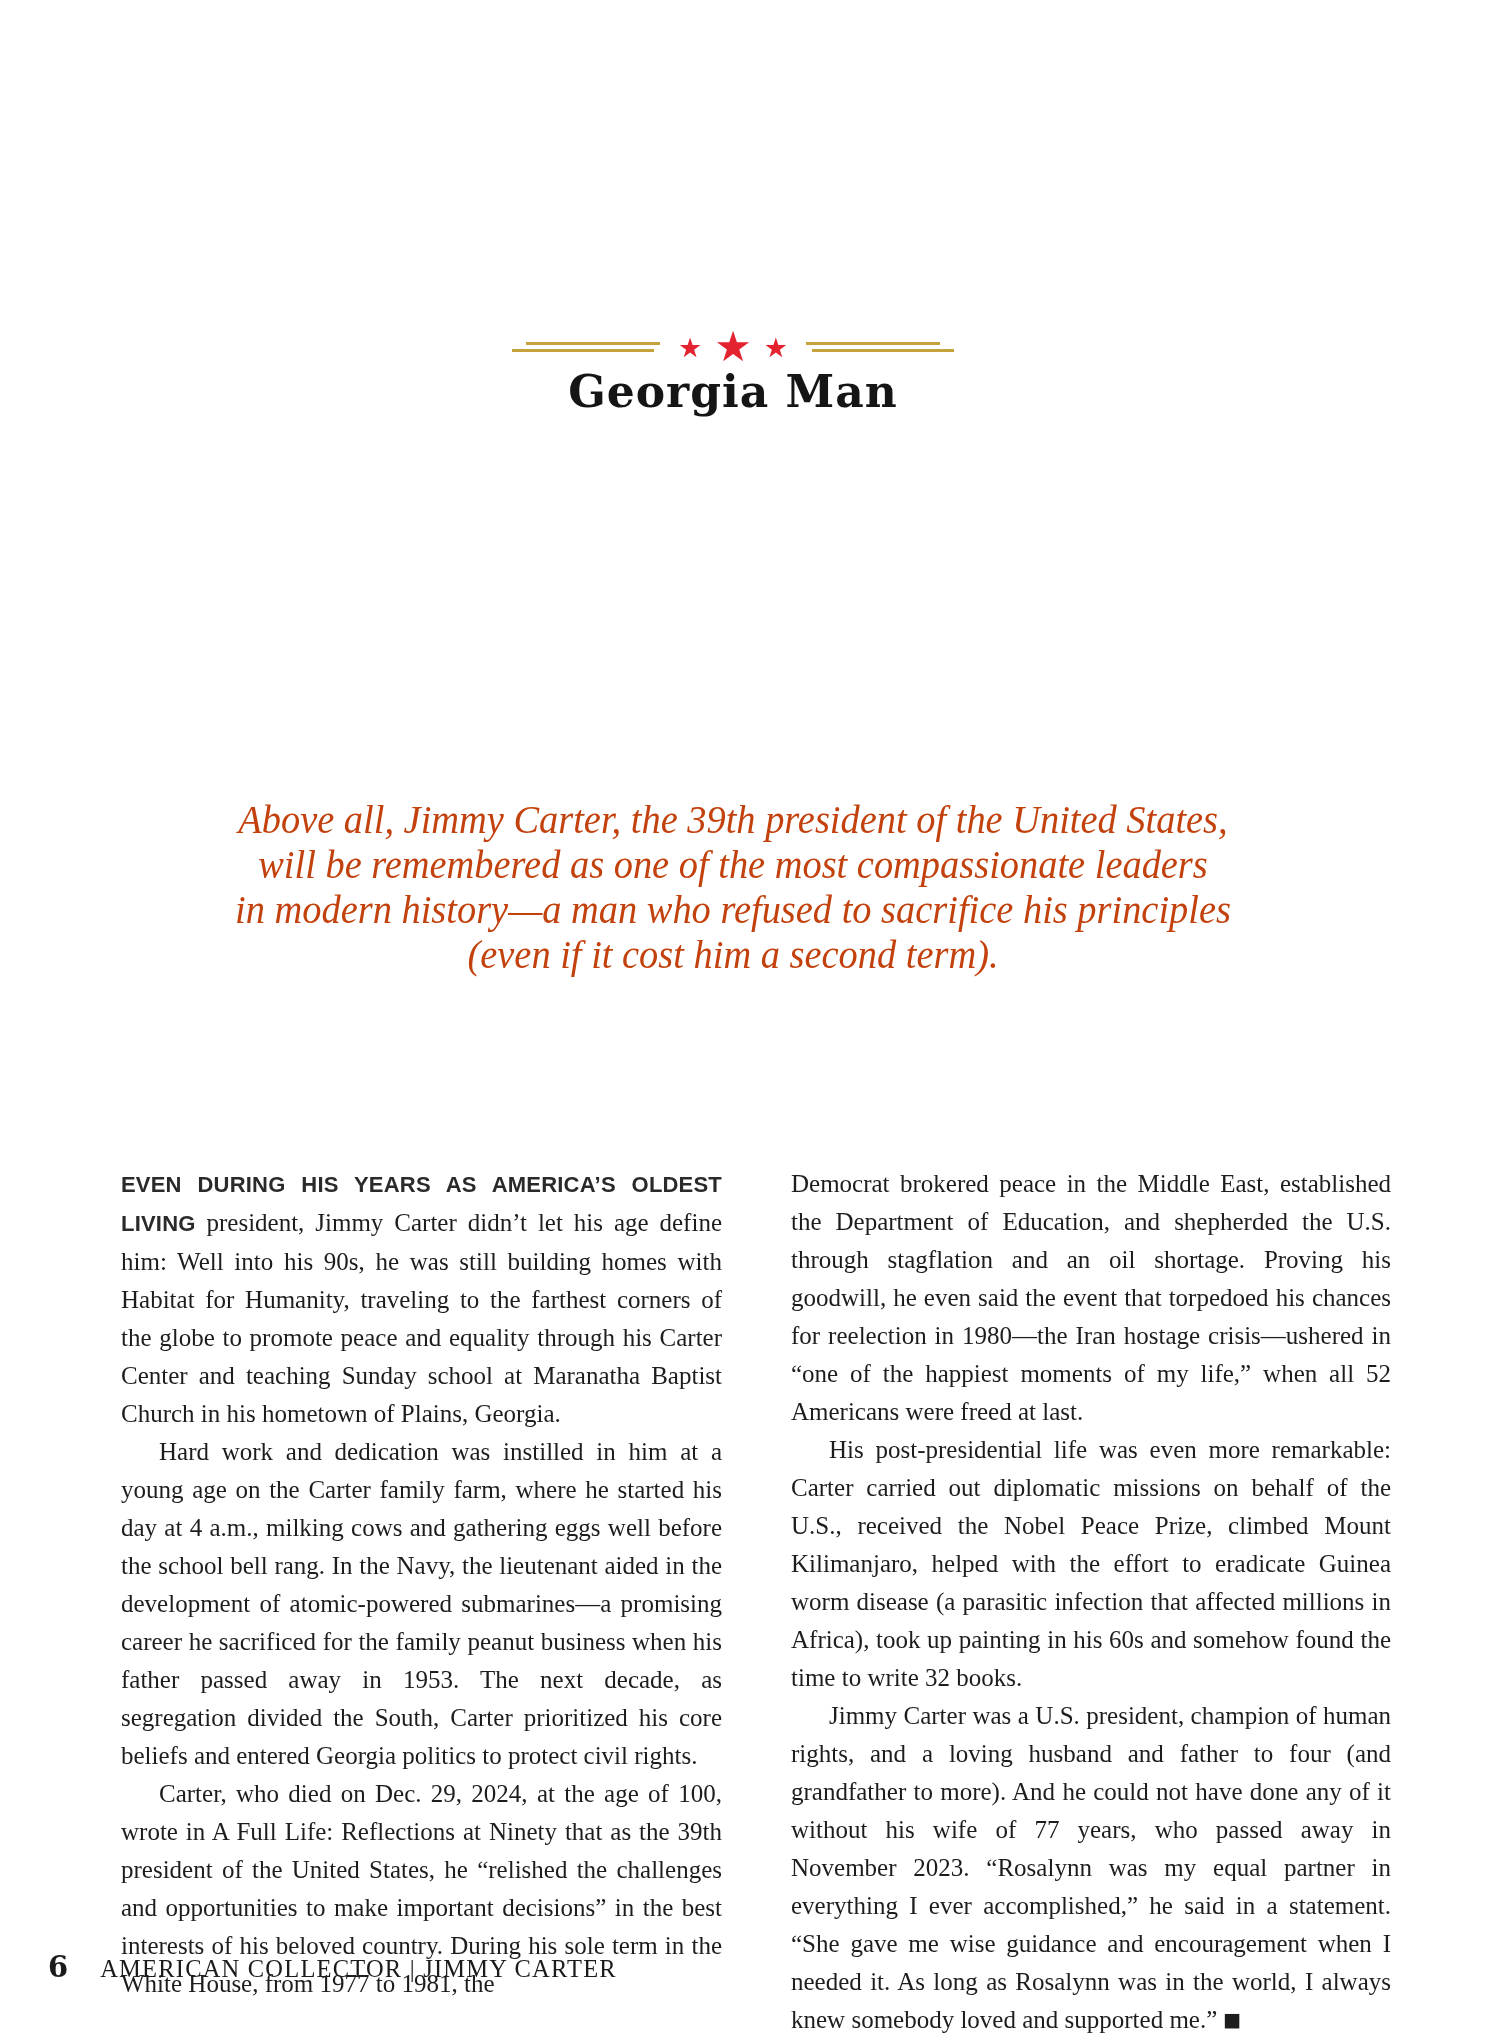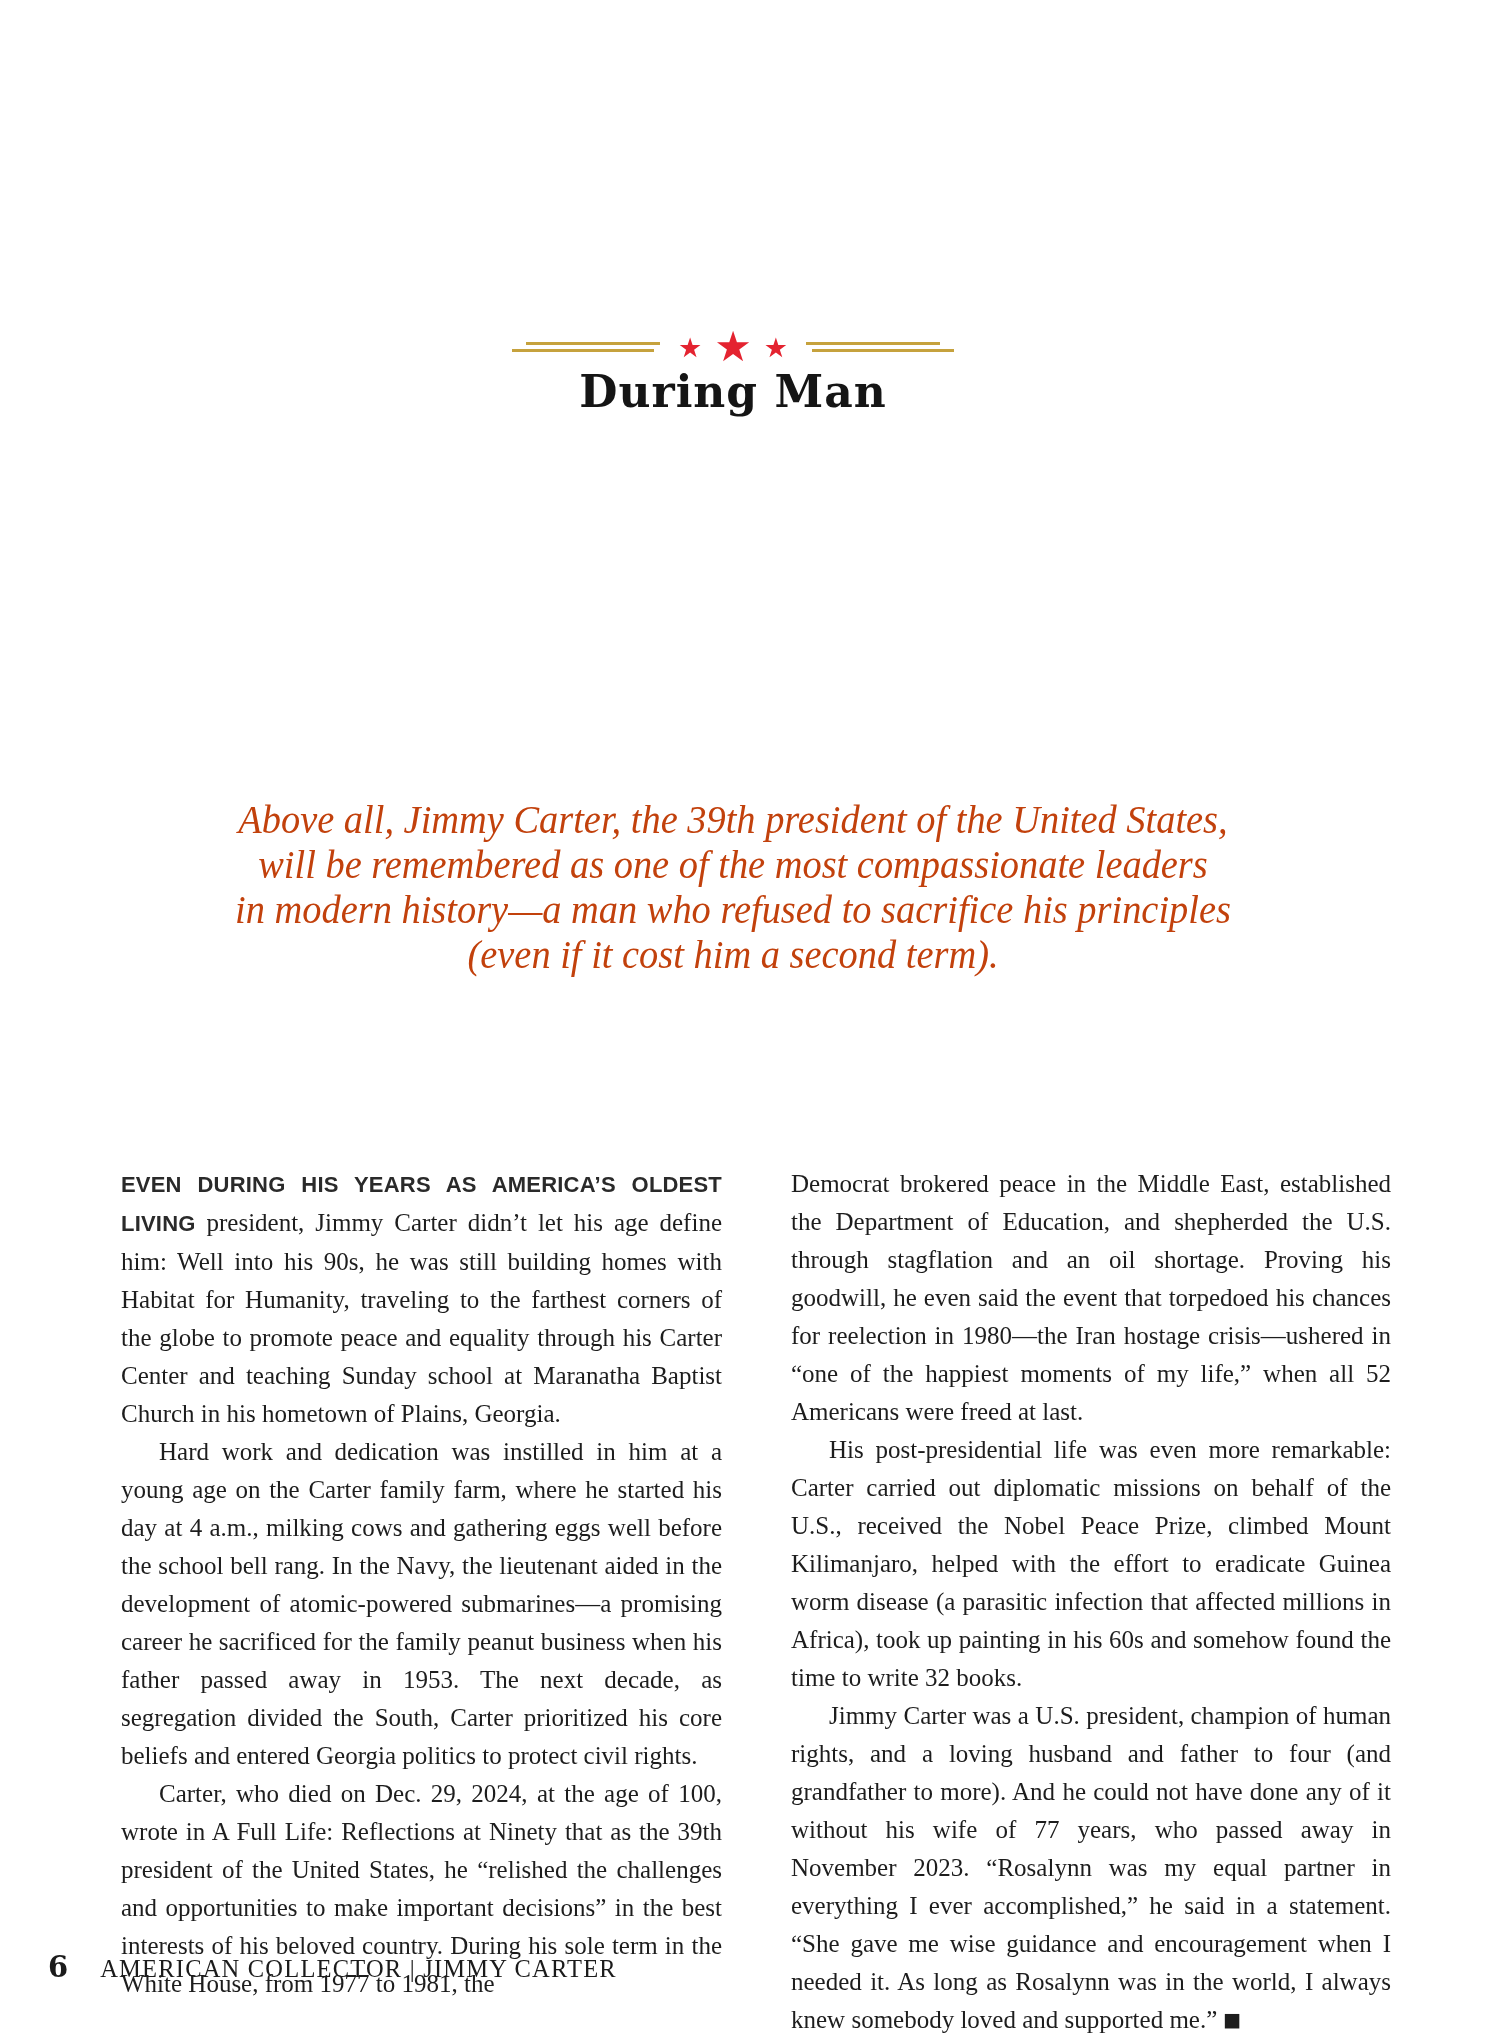--- a/index.html
+++ b/index.html
@@ -113,21 +113,21 @@
       </span>
     <span class="star small">★</span>
     <span class="star big">★</span>
     <span class="star small">★</span>
     <span class="rule rule-right">
         <i></i>
         <i></i>
       </span>
   </div>
 
-  <div class="centerline kicker">During Man</div>
+  <div class="centerline kicker">Georgia Man</div>
 
 
   <div class="centerline deck">
     <span class="dline">Above all, Jimmy Carter, the 39th president of the United States,</span>
     <span class="dline">will be remembered as one of the most compassionate leaders</span>
     <span class="dline">in modern history—a man who refused to sacrifice his principles</span>
     <span class="dline">(even if it cost him a second term).</span>
   </div>
 
   <div class="col col-left">

